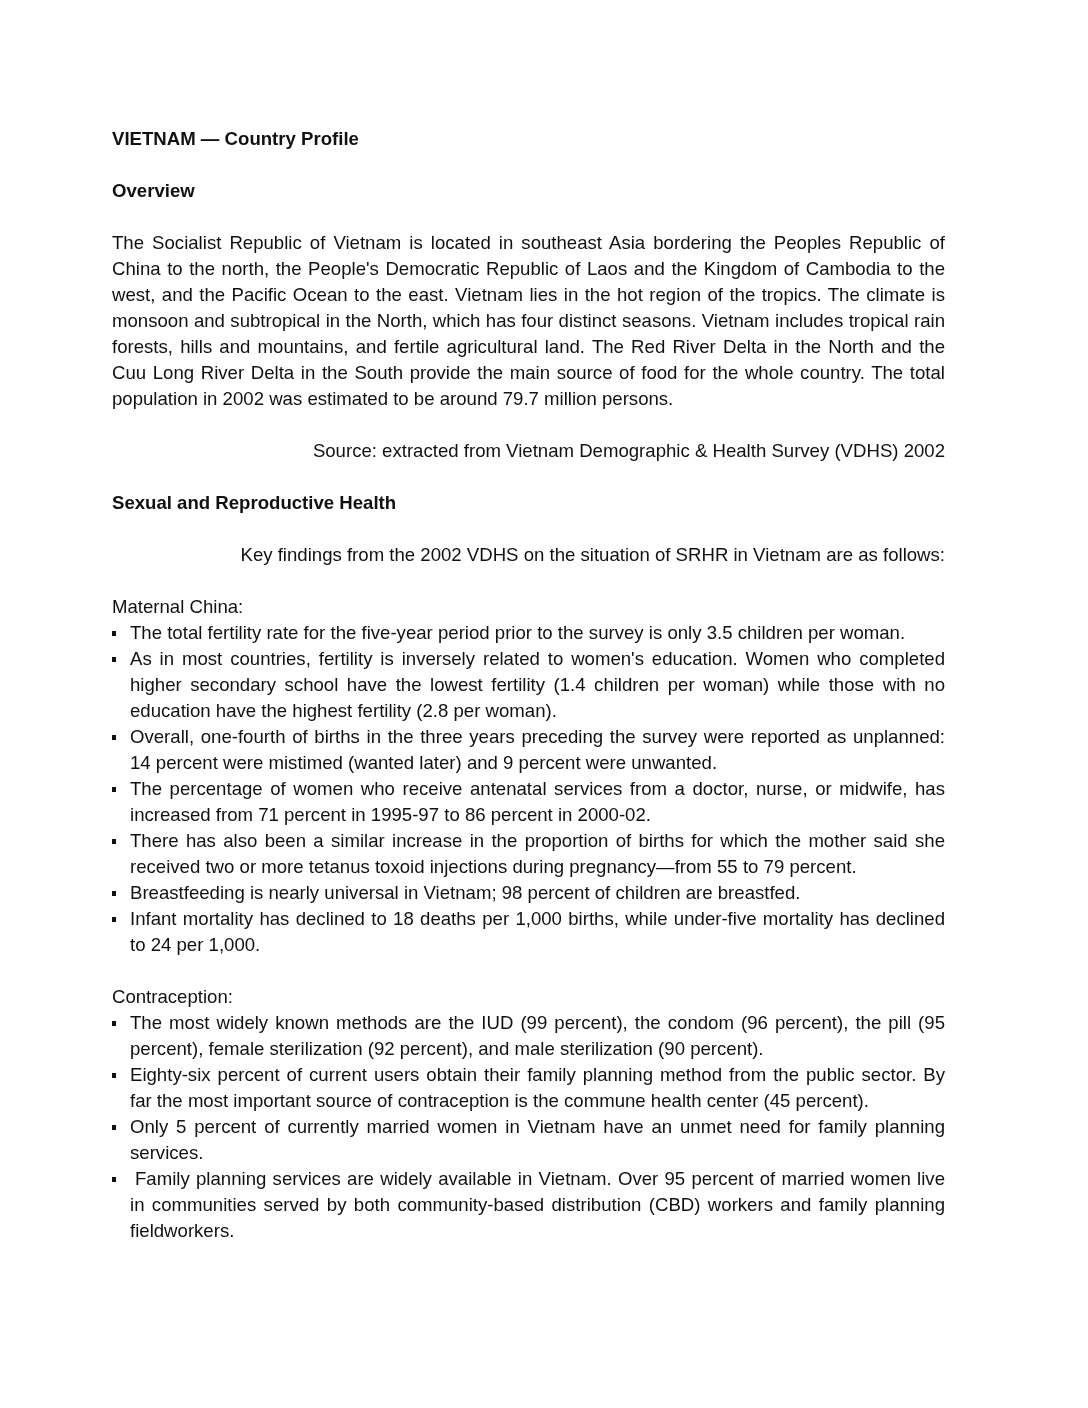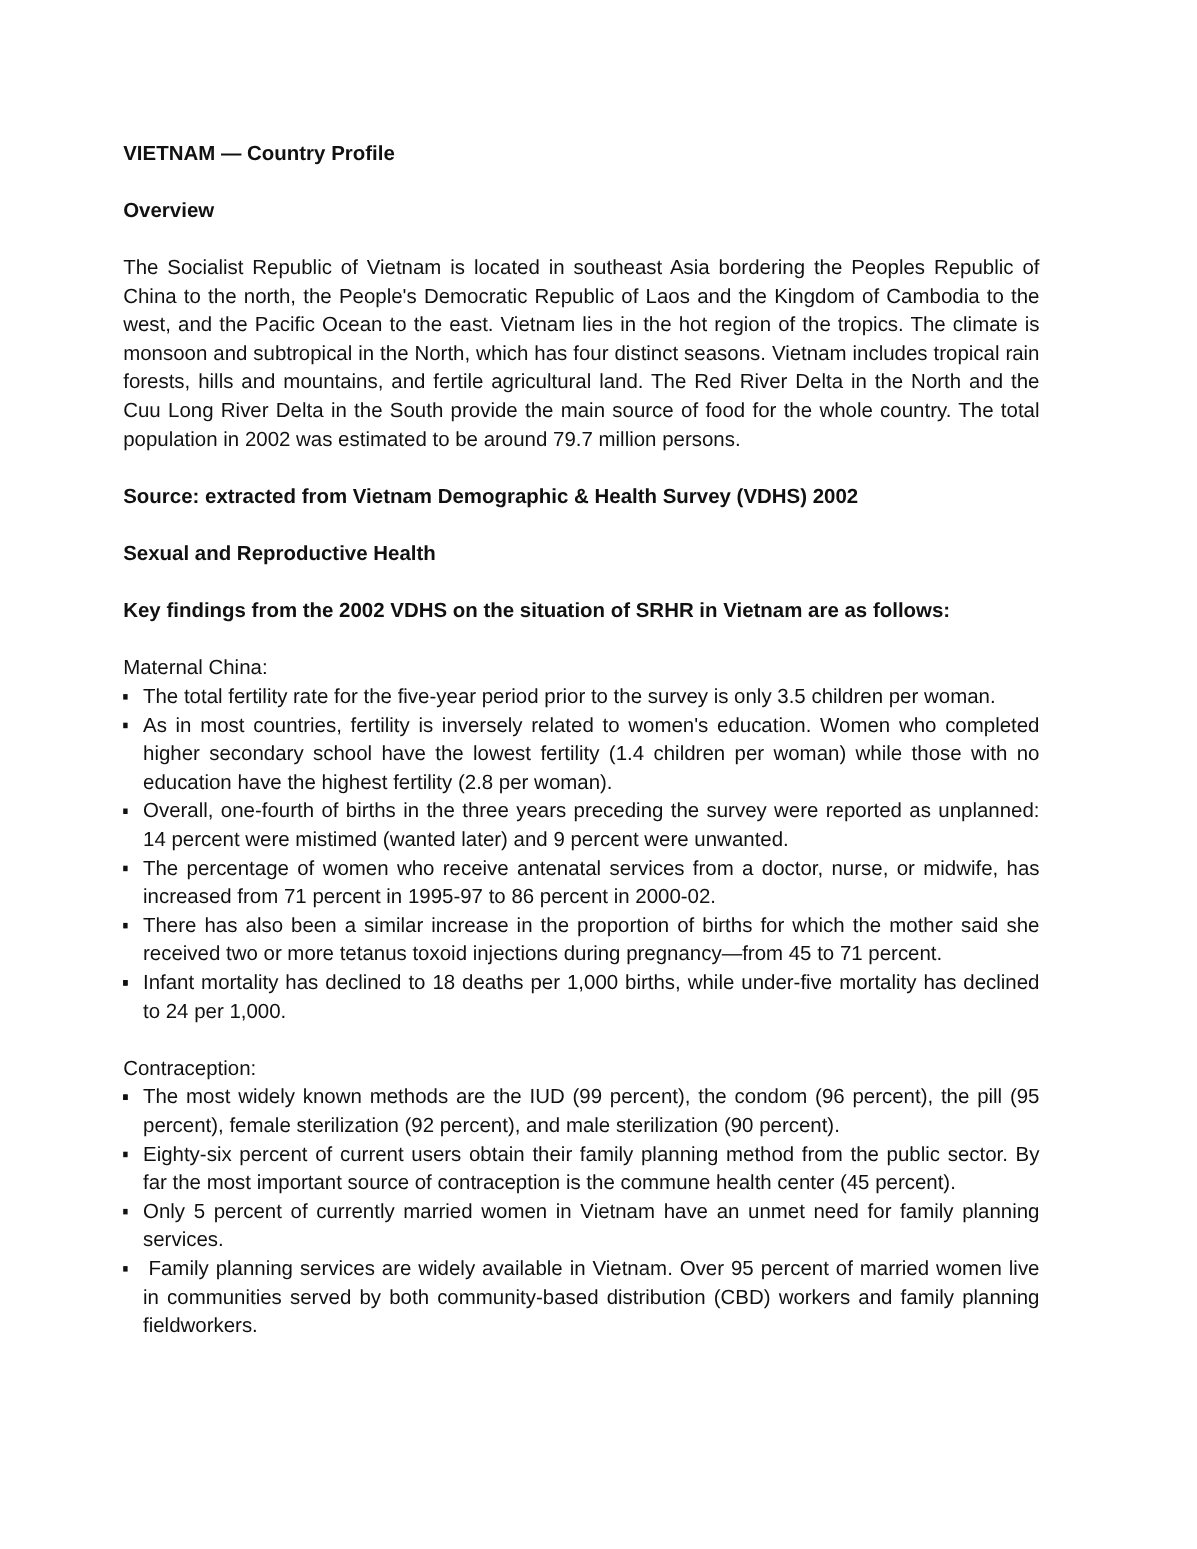--- a/index.html
+++ b/index.html
@@ -7,21 +7,21 @@
     width: 1088px; height: 1408px; position: relative; overflow: hidden;
     font-family: "Liberation Sans", sans-serif; color: #111111;
   }
   .page {
     position: absolute; left: 112px; top: 126px; width: 833px;
     font-size: 18.6px; line-height: 26px;
   }
   .title { font-weight: bold; margin: 0 0 26px 0; font-size: 18.6px; }
   .heading { font-weight: bold; margin: 0 0 26px 0; font-size: 18.6px; }
   .para { margin: 0 0 26px 0; text-align: justify; }
-  .para.single { text-align: left; font-weight: bold; }
+  .para.single { text-align: right; }
   .sublabel { margin: 0; }
   ul.bullets { list-style: none; margin: 0 0 26px 0; padding: 0; }
   ul.bullets li {
     position: relative; padding-left: 18px; text-align: justify;
   }
   ul.bullets li .bullet {
     position: absolute; left: 0; top: 11px; width: 4px; height: 5px; background: #111;
   }
   ul.bullets li .txt.lead { padding-left: 5px; }
 </style>
@@ -37,22 +37,22 @@
 
   <p class="heading">Sexual and Reproductive Health</p>
   <p class="para single">Key findings from the 2002 VDHS on the situation of SRHR in Vietnam are as follows:</p>
 
   <p class="sublabel">Maternal China:</p>
   <ul class="bullets">
     <li><span class="bullet"></span><span class="txt">The total fertility rate for the five-year period prior to the survey is only 3.5 children per woman.</span></li>
     <li><span class="bullet"></span><span class="txt">As in most countries, fertility is inversely related to women's education. Women who completed higher secondary school have the lowest fertility (1.4 children per woman) while those with no education have the highest fertility (2.8 per woman).</span></li>
     <li><span class="bullet"></span><span class="txt">Overall, one-fourth of births in the three years preceding the survey were reported as unplanned: 14 percent were mistimed (wanted later) and 9 percent were unwanted.</span></li>
     <li><span class="bullet"></span><span class="txt">The percentage of women who receive antenatal services from a doctor, nurse, or midwife, has increased from 71 percent in 1995-97 to 86 percent in 2000-02.</span></li>
-    <li><span class="bullet"></span><span class="txt">There has also been a similar increase in the proportion of births for which the mother said she received two or more tetanus toxoid injections during pregnancy—from 45 to 71 percent.</span></li>
-    <li><span class="bullet"></span></li>
+    <li><span class="bullet"></span><span class="txt">There has also been a similar increase in the proportion of births for which the mother said she received two or more tetanus toxoid injections during pregnancy—from 55 to 79 percent.</span></li>
+    <li><span class="bullet"></span><span class="txt">Breastfeeding is nearly universal in Vietnam; 98 percent of children are breastfed.</span></li>
     <li><span class="bullet"></span><span class="txt">Infant mortality has declined to 18 deaths per 1,000 births, while under-five mortality has declined to 24 per 1,000.</span></li>
   </ul>
 
   <p class="sublabel">Contraception:</p>
   <ul class="bullets">
     <li><span class="bullet"></span></li>
     <li><span class="bullet"></span><span class="txt">The most widely known methods are the IUD (99 percent), the condom (96 percent), the pill (95 percent), female sterilization (92 percent), and male sterilization (90 percent).</span></li>
     <li><span class="bullet"></span><span class="txt">Eighty-six percent of current users obtain their family planning method from the public sector. By far the most important source of contraception is the commune health center (45 percent).</span></li>
     <li><span class="bullet"></span><span class="txt">Only 5 percent of currently married women in Vietnam have an unmet need for family planning services.</span></li>
     <li><span class="bullet"></span><span class="txt lead">Family planning services are widely available in Vietnam. Over 95 percent of married women live in communities served by both community-based distribution (CBD) workers and family planning fieldworkers.</span></li>

